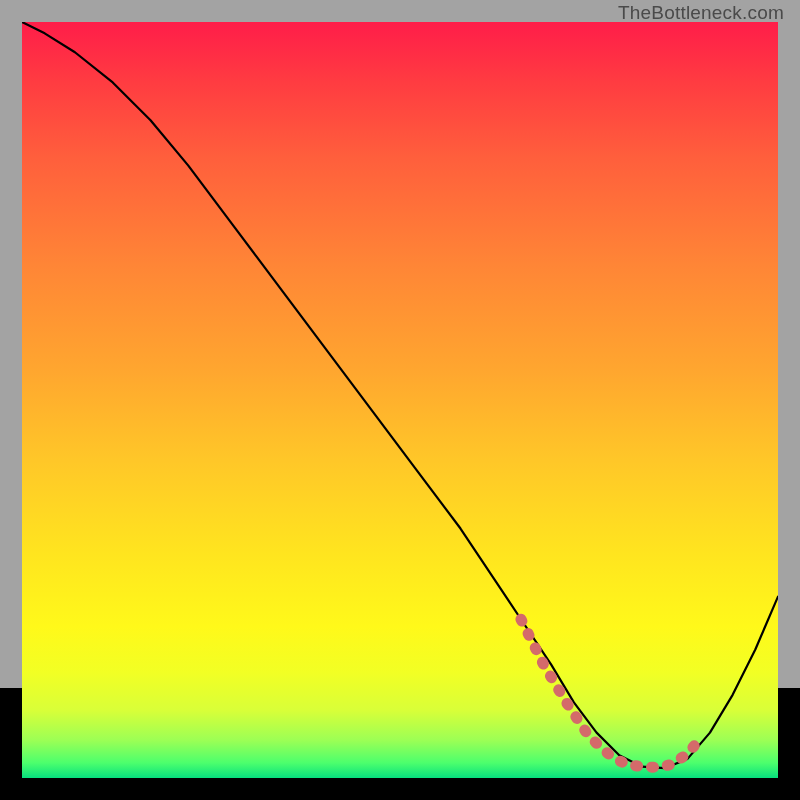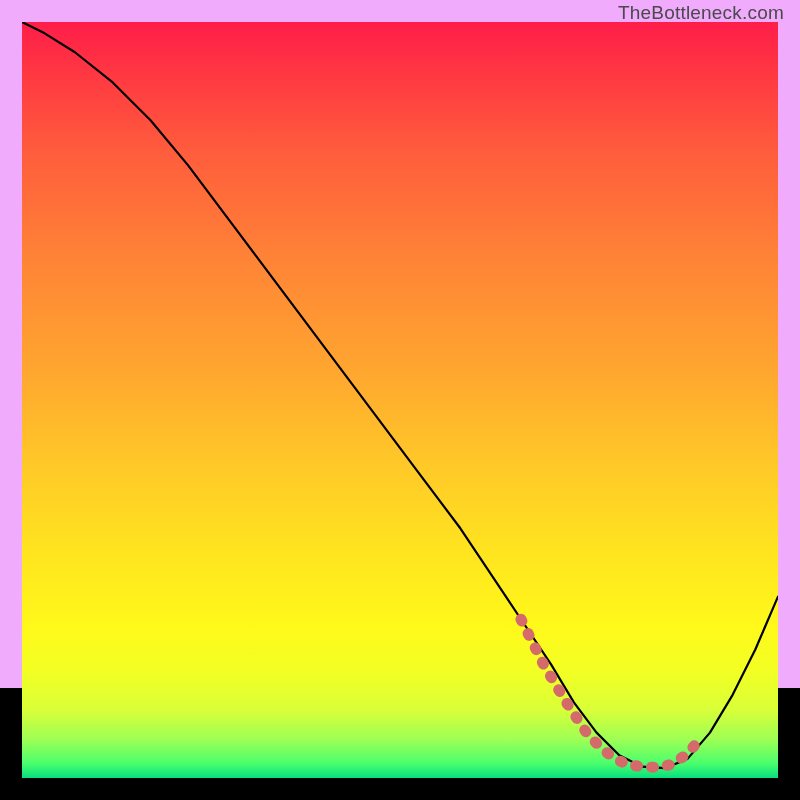--- a/index.html
+++ b/index.html
@@ -8,21 +8,21 @@
     width: 800px;
     height: 800px;
     background: #000;
     overflow: hidden;
     font-family: Arial, Helvetica, sans-serif;
   }
   .chart-wrap {
     position: relative;
     width: 800px;
     height: 688px;
-    background: #f0abfc;
+    background: #a3a3a3;
   }
   .plot-area {
     position: absolute;
     left: 22px;
     top: 22px;
     width: 756px;
     height: 756px;
     background: linear-gradient(
       to bottom,
       #ff1d49 0%,

